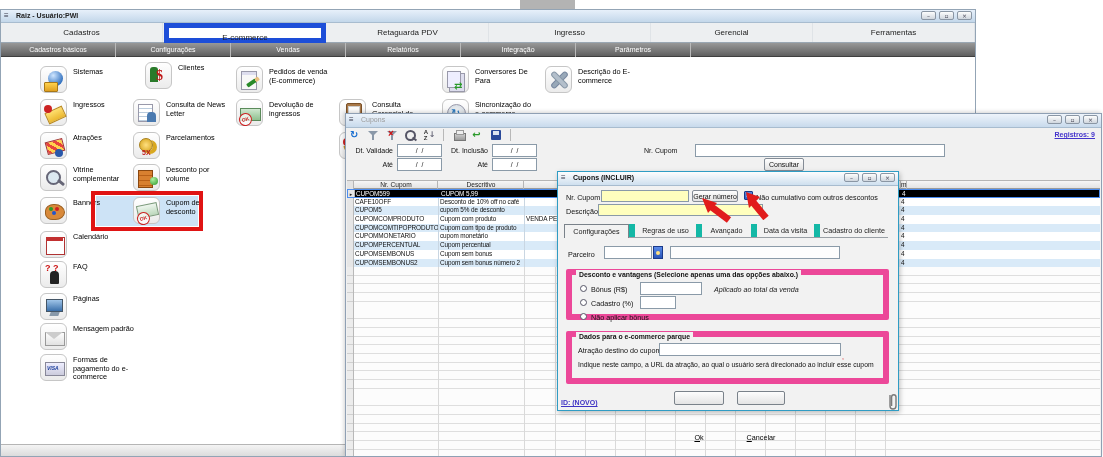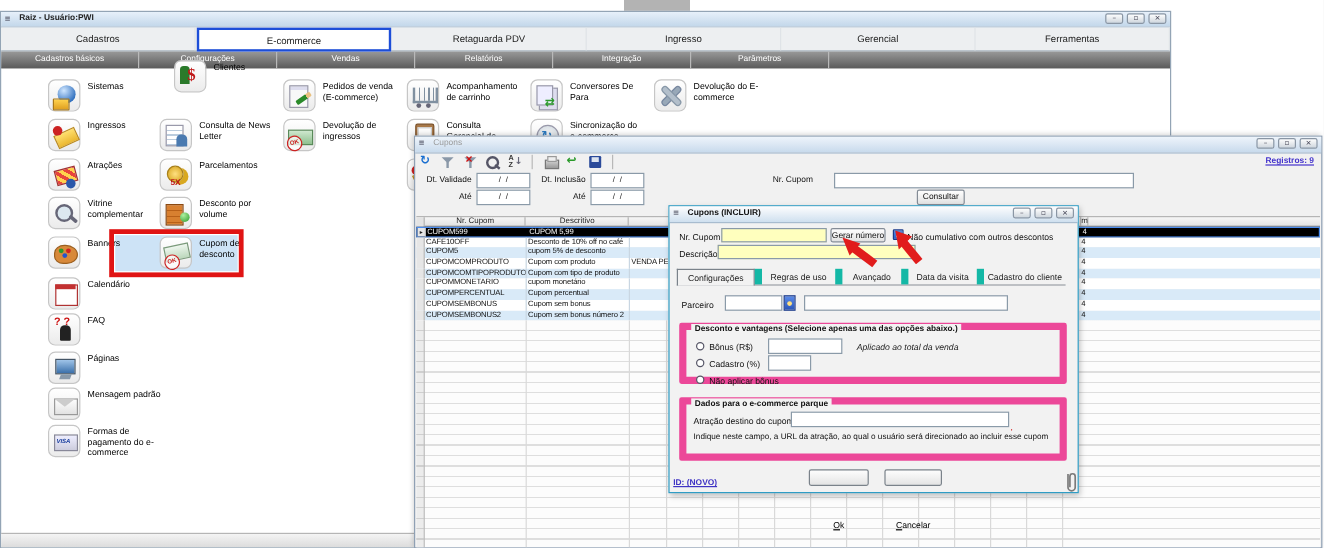--- a/index.html
+++ b/index.html
@@ -10,21 +10,21 @@
   
   #main-window{left:0;top:9px;width:976px;height:448px;background:#fff;border:1px solid #93a4b5;}
   .titlebar{left:0;top:0;right:0;height:13px;background:linear-gradient(#e7f0fa,#c3d7ea);border-bottom:1px solid #a8bccf;font-size:7px;line-height:12px;}
   .titlebar .ham{position:absolute;left:3px;top:0;font-size:8px;color:#334;}
   .titlebar .ttl{position:absolute;left:15px;top:0;font-weight:bold;color:#222;}
   .wctrl{position:absolute;right:3px;top:1px;}
   .wbtn{display:inline-block;width:15px;height:9px;border:1px solid #8a96a4;border-radius:2px;background:linear-gradient(#fdfdfd,#d0d7de);font:6px/8px "DejaVu Sans",sans-serif;text-align:center;color:#445;vertical-align:top;margin-left:1px;}
 
   #tabs-row{left:0;top:13px;width:974px;height:20px;background:#edeff1;border-bottom:1px solid #9aa7b3;}
   .tab{position:absolute;top:0;height:19px;width:162px;text-align:center;font-size:8px;line-height:19px;color:#222;border-right:1px solid #dfe3e7;}
-  .tab-selected{background:#fff;border:2px solid #1d4ed8;height:20px;z-index:2;}
+  .tab-selected{background:#fff;border:5px solid #1d4ed8;height:20px;z-index:2;}
 
   #menubar{left:0;top:33px;width:974px;height:14px;background:linear-gradient(#989898,#5f5f5f);border-bottom:1px solid #3f3f3f;}
   .menu-item{position:absolute;top:0;height:14px;width:115px;color:#fff;font-size:7px;line-height:14px;text-align:center;border-right:1px solid #b9b9b9;}
 
   #statusbar{left:0;top:434px;width:974px;height:12px;background:linear-gradient(#f4f4f4,#dcdcdc);border-top:1px solid #b5b5b5;}
 
   
   .litem{position:absolute;width:96px;margin-left:33px;}
   .tile{position:relative;width:27px;height:27px;border:1px solid #c6c6c6;border-radius:6px;background:linear-gradient(#ffffff,#ebebeb);float:left;}
   .tile::before,.tile::after{content:"";position:absolute;}
@@ -222,21 +222,21 @@
   </div>
   <div class="litem" style="left:6px;top:313px;">
     <span class="tile ic-mensagem"></span>
     <div class="llabel">Mensagem padrão</div>
   </div>
   <div class="litem" style="left:6px;top:344px;">
     <span class="tile ic-pagamento"></span>
     <div class="llabel">Formas de pagamento do e-commerce</div>
   </div>
 
-  <div class="litem" style="left:99px;top:40px;padding-left:12px;">
+  <div class="litem" style="left:99px;top:52px;padding-left:12px;">
     <span class="tile ic-clientes"></span>
     <div class="llabel">Clientes</div>
   </div>
   <div class="litem" style="left:99px;top:89px;">
     <span class="tile ic-newsletter"></span>
     <div class="llabel">Consulta de News Letter</div>
   </div>
   <div class="litem" style="left:99px;top:122px;">
     <span class="tile ic-parcelamentos"></span>
     <div class="llabel">Parcelamentos</div>
@@ -253,45 +253,41 @@
 
   <div class="litem" style="left:202px;top:56px;">
     <span class="tile ic-pedidos"></span>
     <div class="llabel">Pedidos de venda (E-commerce)</div>
   </div>
   <div class="litem" style="left:202px;top:89px;">
     <span class="tile ic-devolucao"></span>
     <div class="llabel">Devolução de ingressos</div>
   </div>
 
-  <div class="litem" style="left:305px;top:56px;">
-    <span class="tile ic-carrinho"></span>
-    <div class="llabel">Acompanhamento de carrinho</div>
-  </div>
   <div class="litem" style="left:305px;top:89px;">
     <span class="tile ic-gerencial"></span>
     <div class="llabel">Consulta Gerencial de Vendas</div>
   </div>
   <div class="litem" style="left:305px;top:122px;">
     <span class="tile ic-ticket"></span>
     <div class="llabel">Movi</div>
   </div>
 
   <div class="litem" style="left:408px;top:56px;">
     <span class="tile ic-conversores"></span>
     <div class="llabel">Conversores De Para</div>
   </div>
   <div class="litem" style="left:408px;top:89px;">
     <span class="tile ic-sync"></span>
     <div class="llabel">Sincronização do e-commerce</div>
   </div>
 
   <div class="litem" style="left:511px;top:56px;">
     <span class="tile ic-parametros"></span>
-    <div class="llabel">Devolução do E-commerce</div>
+    <div class="llabel">Descrição do E-commerce</div>
   </div>
 
   <div class="abs" id="statusbar"></div>
 </div>
 
 <div class="abs" id="cupons-window">
   <div class="abs titlebar" style="left:0;top:0;right:0;">
     <span class="ham">≡</span>
     <span class="ttl">Cupons</span>
     <span class="wctrl">

